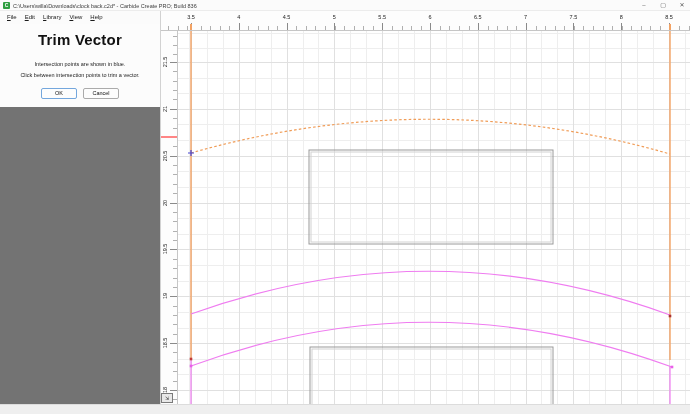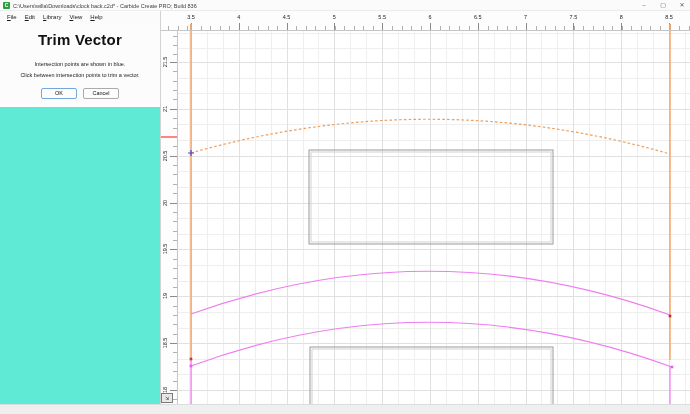--- a/index.html
+++ b/index.html
@@ -19,21 +19,21 @@
   .win-controls { position:absolute; right:4px; top:0; height:11px; display:flex; gap:11px; }
   .win-btn { font-size:6px; line-height:11px; color:#555; width:8px; text-align:center; cursor:default; }
 
   
   .menubar { position:absolute; left:0; top:11px; width:160px; height:13px;
              background:#fbfbfb; display:flex; align-items:center; padding-left:3px; }
   .menu-item { font-size:6px; color:#1a1a1a; padding:0 4px; line-height:13px; }
   .menu-item::first-letter { text-decoration:underline; }
 
   
-  .panel { position:absolute; left:0; top:24px; width:160px; height:380px; background:#5eead4; }
+  .panel { position:absolute; left:0; top:24px; width:160px; height:380px; background:#737373; }
   .panel-card { width:160px; height:83px; background:#fcfcfc; text-align:center; }
   .panel-title { font-size:15px; font-weight:bold; color:#111; padding-top:7px; letter-spacing:0.2px; }
   .panel-line { font-size:5.5px; color:#222; line-height:11px; }
   .panel-line.first { margin-top:11px; }
   .btn-row { margin-top:7px; display:flex; justify-content:center; gap:6px; }
   .btn { width:36px; height:11px; font-size:5.5px; line-height:9px; color:#111;
          background:#fdfdfd; border:1px solid #ababab; border-radius:2px; text-align:center; }
   .btn.ok { border-color:#74a7dd; }
 
   

